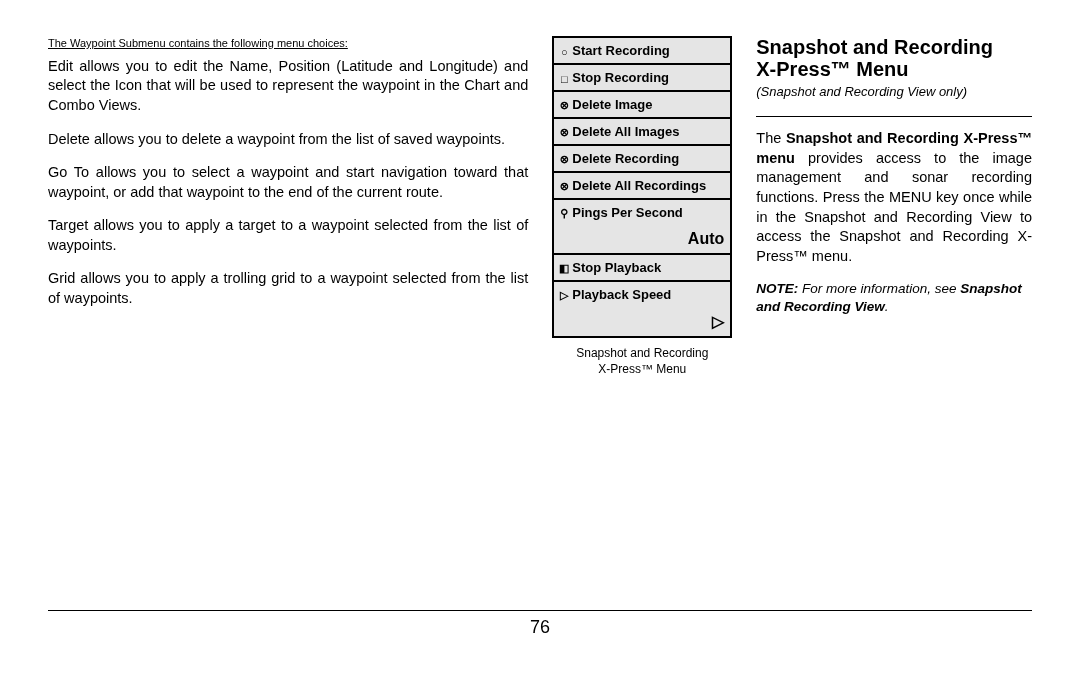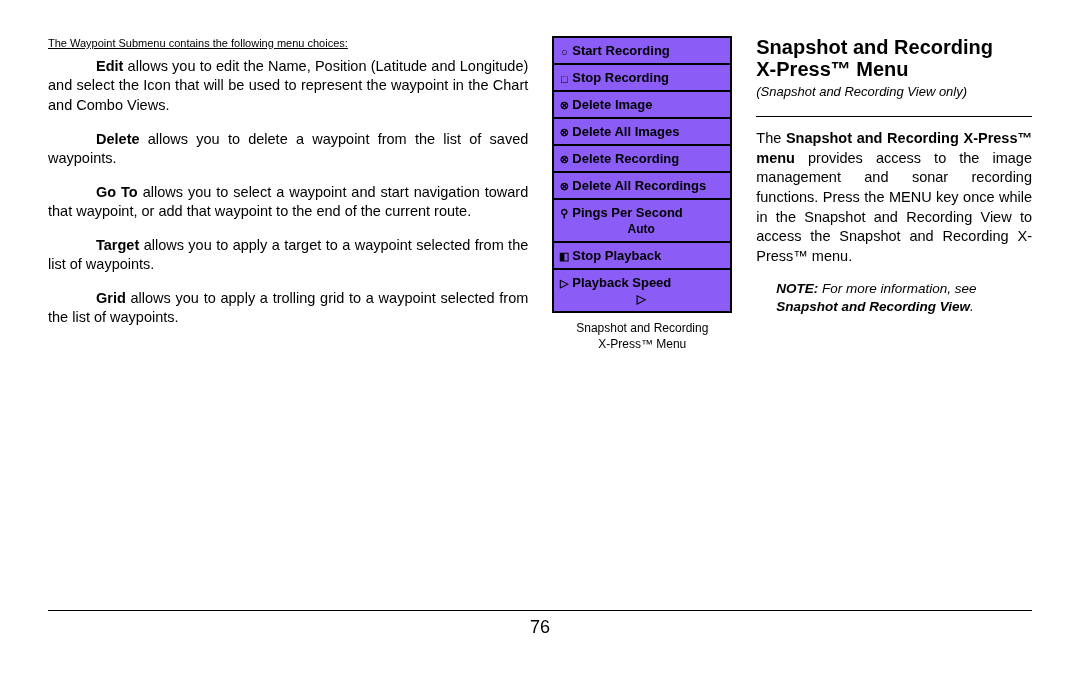--- a/index.html
+++ b/index.html
@@ -37,27 +37,26 @@
     font-weight: normal;
     text-decoration: underline;
     margin: 0 0 6px 0;
     font-size: 11px;
   }
   .para {
     margin: 0 0 14px 0;
     text-align: justify;
   }
   .para .lead {
-    font-weight: bold;
-    margin-left: 48px;
+    font-weight: normal;
   }
   
   .menu-box {
     border: 2px solid #000;
-    background: #8b5cf6;
+    background: #e5e5e5;
     width: 176px;
     margin-top: 0;
   }
   .menu-item {
     border-bottom: 2px solid #000;
     padding: 5px 4px 5px 4px;
     font-family: Arial, Helvetica, sans-serif;
     font-weight: bold;
     font-size: 13px;
     color: #000;
@@ -67,25 +66,25 @@
   .menu-item .ic {
     display: inline-block;
     width: 12px;
     text-align: center;
     font-size: 11px;
     vertical-align: middle;
     margin-right: 2px;
   }
   .menu-item .sub {
     display: block;
-    text-align: center;
+    text-align: right;
     font-weight: bold;
-    font-size: 12px;
+    font-size: 16px;
     padding-right: 2px;
-    margin-top: 2px;
+    margin-top: 10px;
   }
   .menu-caption {
     text-align: center;
     font-size: 12px;
     margin-top: 8px;
     line-height: 1.3;
   }
   
   .section-title {
     font-family: Arial, Helvetica, sans-serif;
@@ -99,21 +98,21 @@
     font-size: 13px;
     border-bottom: 1.5px solid #000;
     padding-bottom: 16px;
     margin: 0 0 12px 0;
   }
   .note {
     font-style: italic;
     font-size: 13.5px;
     line-height: 1.3;
   }
-  .note .note-lead, .note .note-strong { font-weight: bold; font-style: italic; margin-left: 20px; }
+  .note .note-lead, .note .note-strong { font-weight: bold; font-style: italic; }
   .footer-line {
     border-top: 1px solid #000;
     margin: 0 48px;
   }
   .page-num {
     text-align: center;
     font-size: 18px;
     margin-top: 6px;
   }
   .justify { text-align: justify; }

